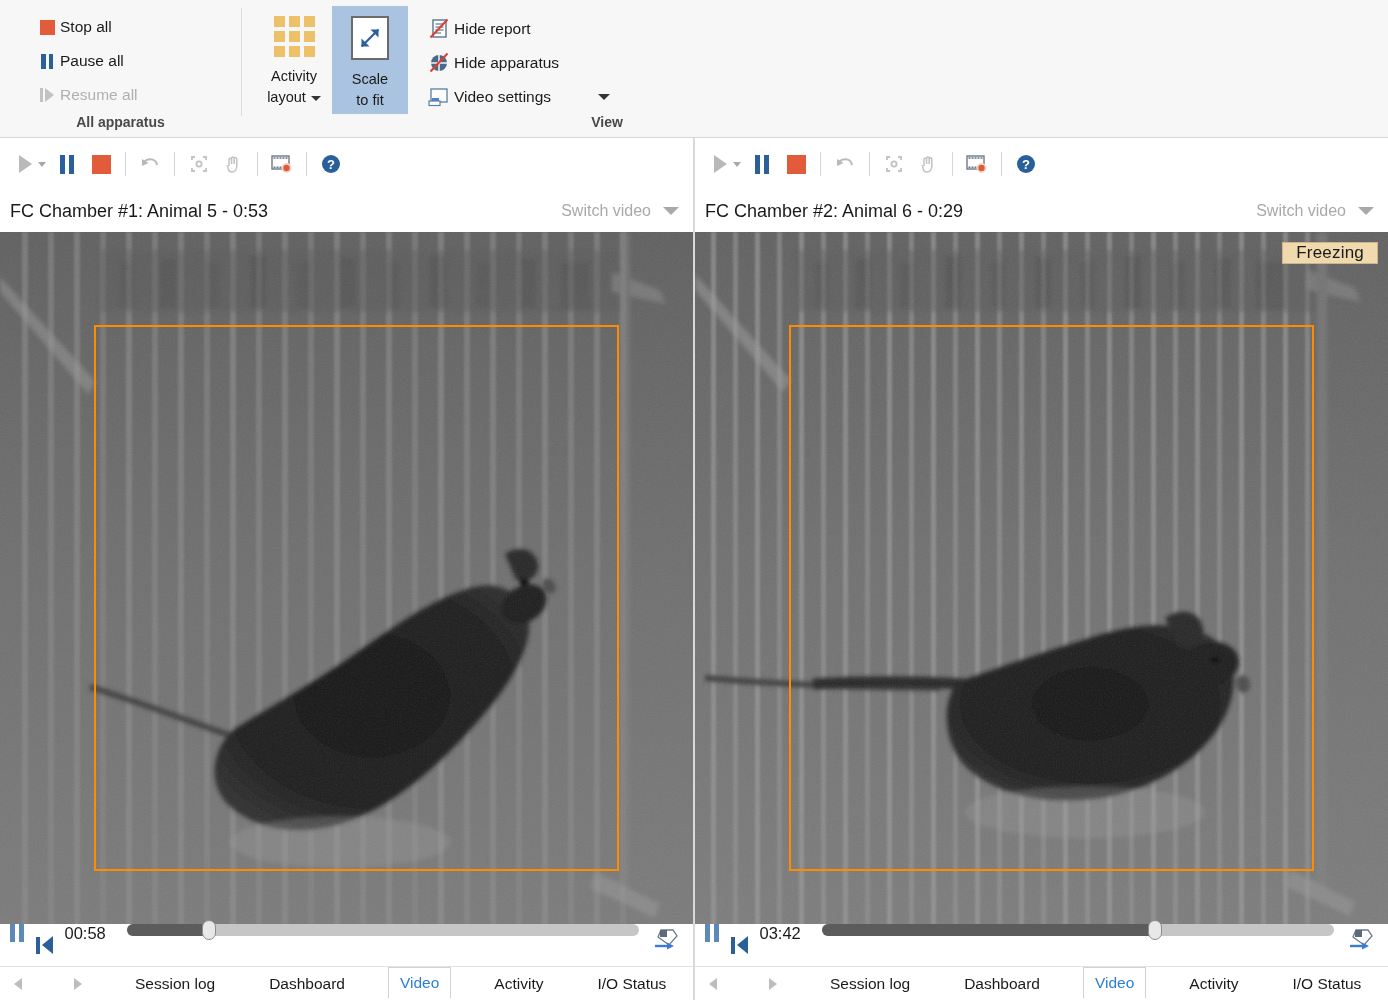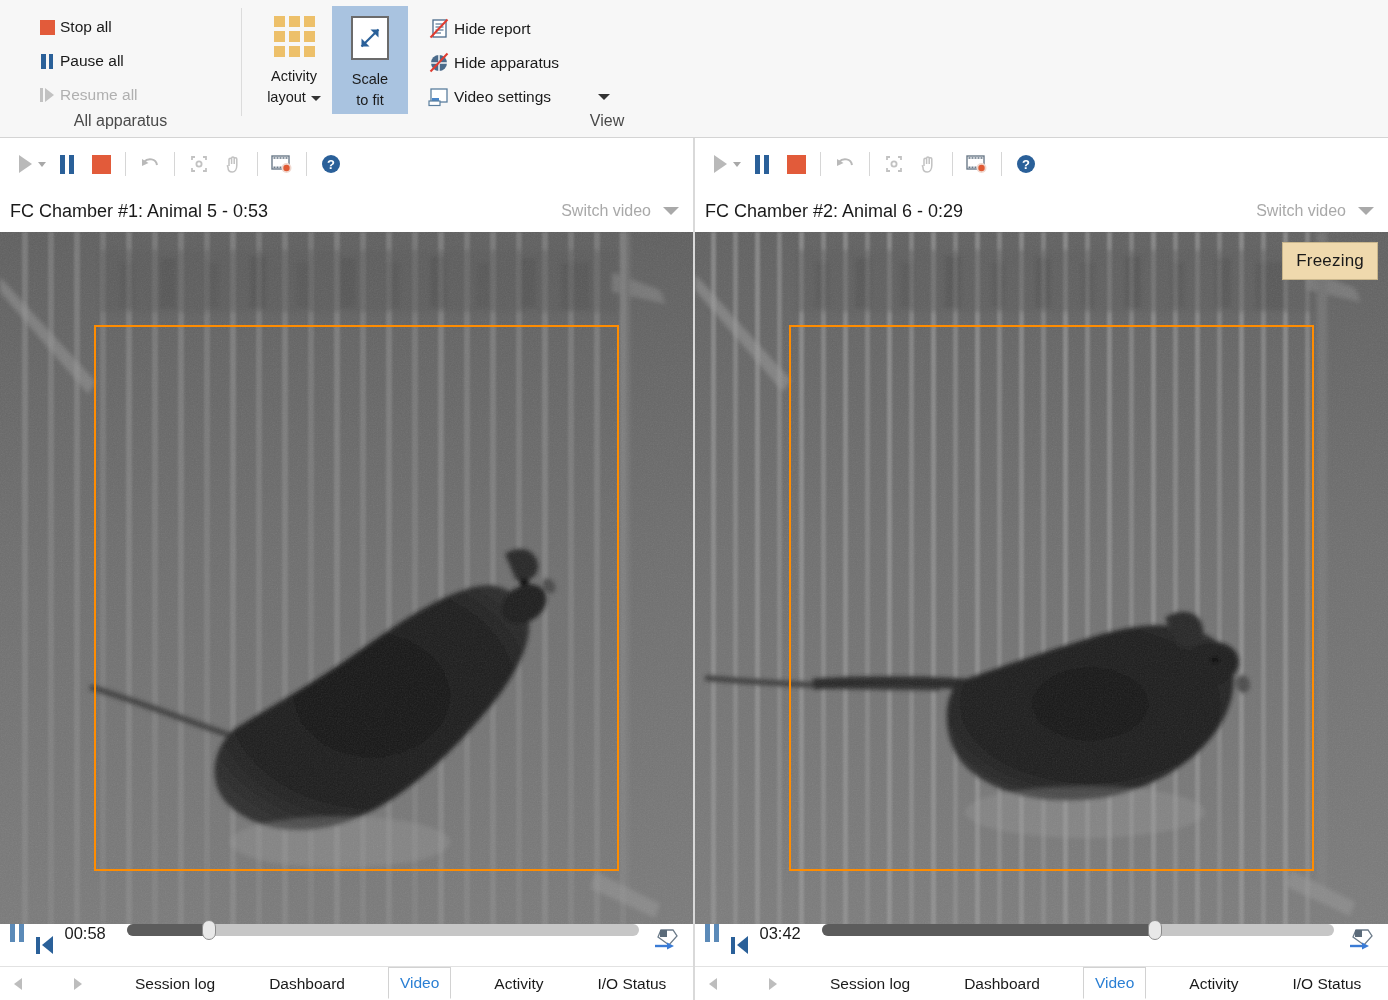--- a/index.html
+++ b/index.html
@@ -14,21 +14,21 @@
 
   
   .ribbon {
     position: absolute; left:0; top:0; width:1388px; height:138px;
     background:#f7f7f7; border-bottom:1px solid #d4d4d4;
   }
   .ribbon-groups { display:flex; height:138px; align-items:flex-start; }
   .rgroup { position:relative; height:138px; }
   .rgroup .glabel {
     position:absolute; bottom:8px; left:0; width:100%;
-    text-align:center; font-size:16px; color:#4a4a4a;
+    text-align:center; font-size:14px; color:#4a4a4a;font-weight:bold;
   }
   .rgroup-sep {
     width:1px; height:108px; background:#dcdcdc; margin-top:8px; flex:none;
   }
 
   
   .g-allapp { width:241px; display:flex; padding-left:16px; padding-top:6px; }
   .bigbtn {
     width:70px; display:flex; flex-direction:column; align-items:center;
     padding-top:6px; cursor:default;
@@ -126,21 +126,21 @@
     width:0;height:0;border-left:8px solid transparent;border-right:8px solid transparent;
     border-top:8px solid #a9a9a9;
   }
 
   .video-wrap { position:relative; flex:1; overflow:hidden; background:#6e6e6e; }
   .video-canvas { position:absolute; inset:0; }
   .track-rect { position:absolute; border:2px solid #ff8c00; }
   .freezing-badge {
     position:absolute; right:10px; top:10px;
     background:#efd9ad; color:#1a1a1a; border:1px solid #c9b68c;
-    font-size:17px; padding:8px 13px; letter-spacing:.2px;
+    font-size:17px; padding:0 13px; letter-spacing:.2px;
   }
 
   .scrub-row { height:42px; display:flex; padding:0 12px 0 10px; gap:12px; }
   .scrub-pause { display:flex; gap:4px; }
   .scrub-pause i { width:5px;height:18px;background:#5b8ab8;display:block; }
   .scrub-prev { display:flex; align-items:center; gap:1.5px; }
   .scrub-prev .b { width:4px;height:17px;background:#2a6099; }
   .scrub-prev .t {
     width:0;height:0;border-right:11px solid #2a6099;
     border-top:9px solid transparent;border-bottom:9px solid transparent;

